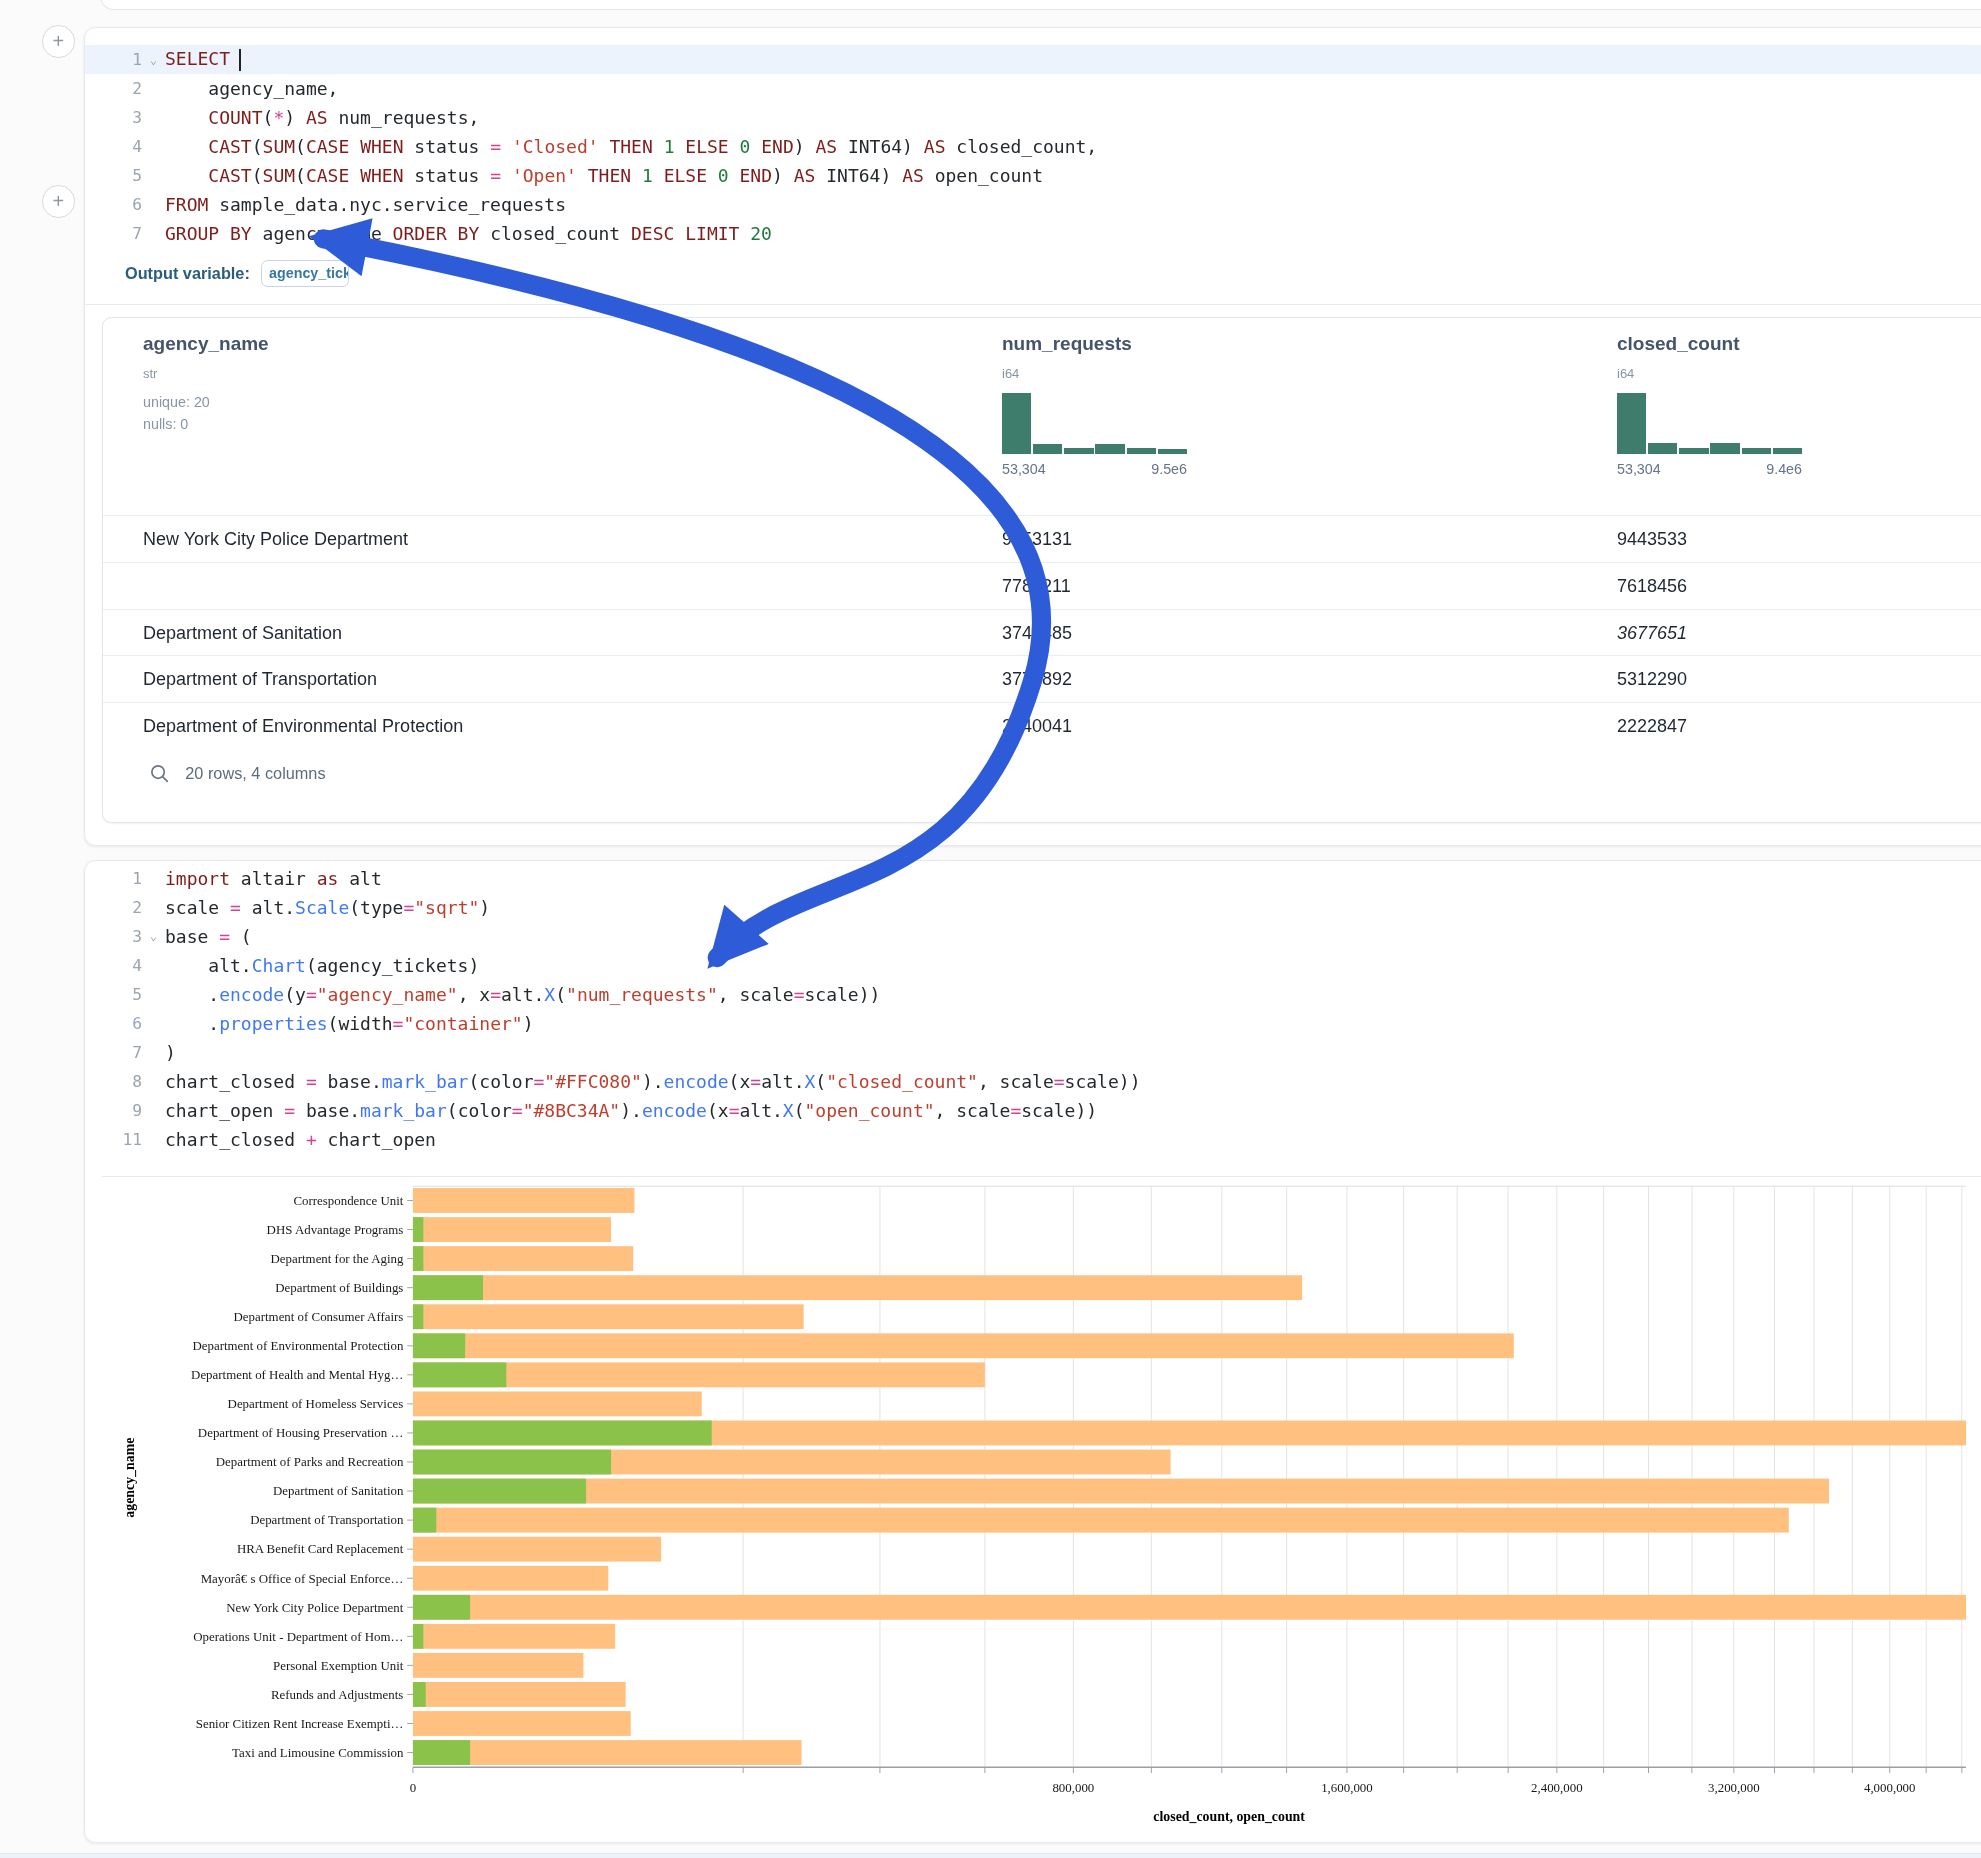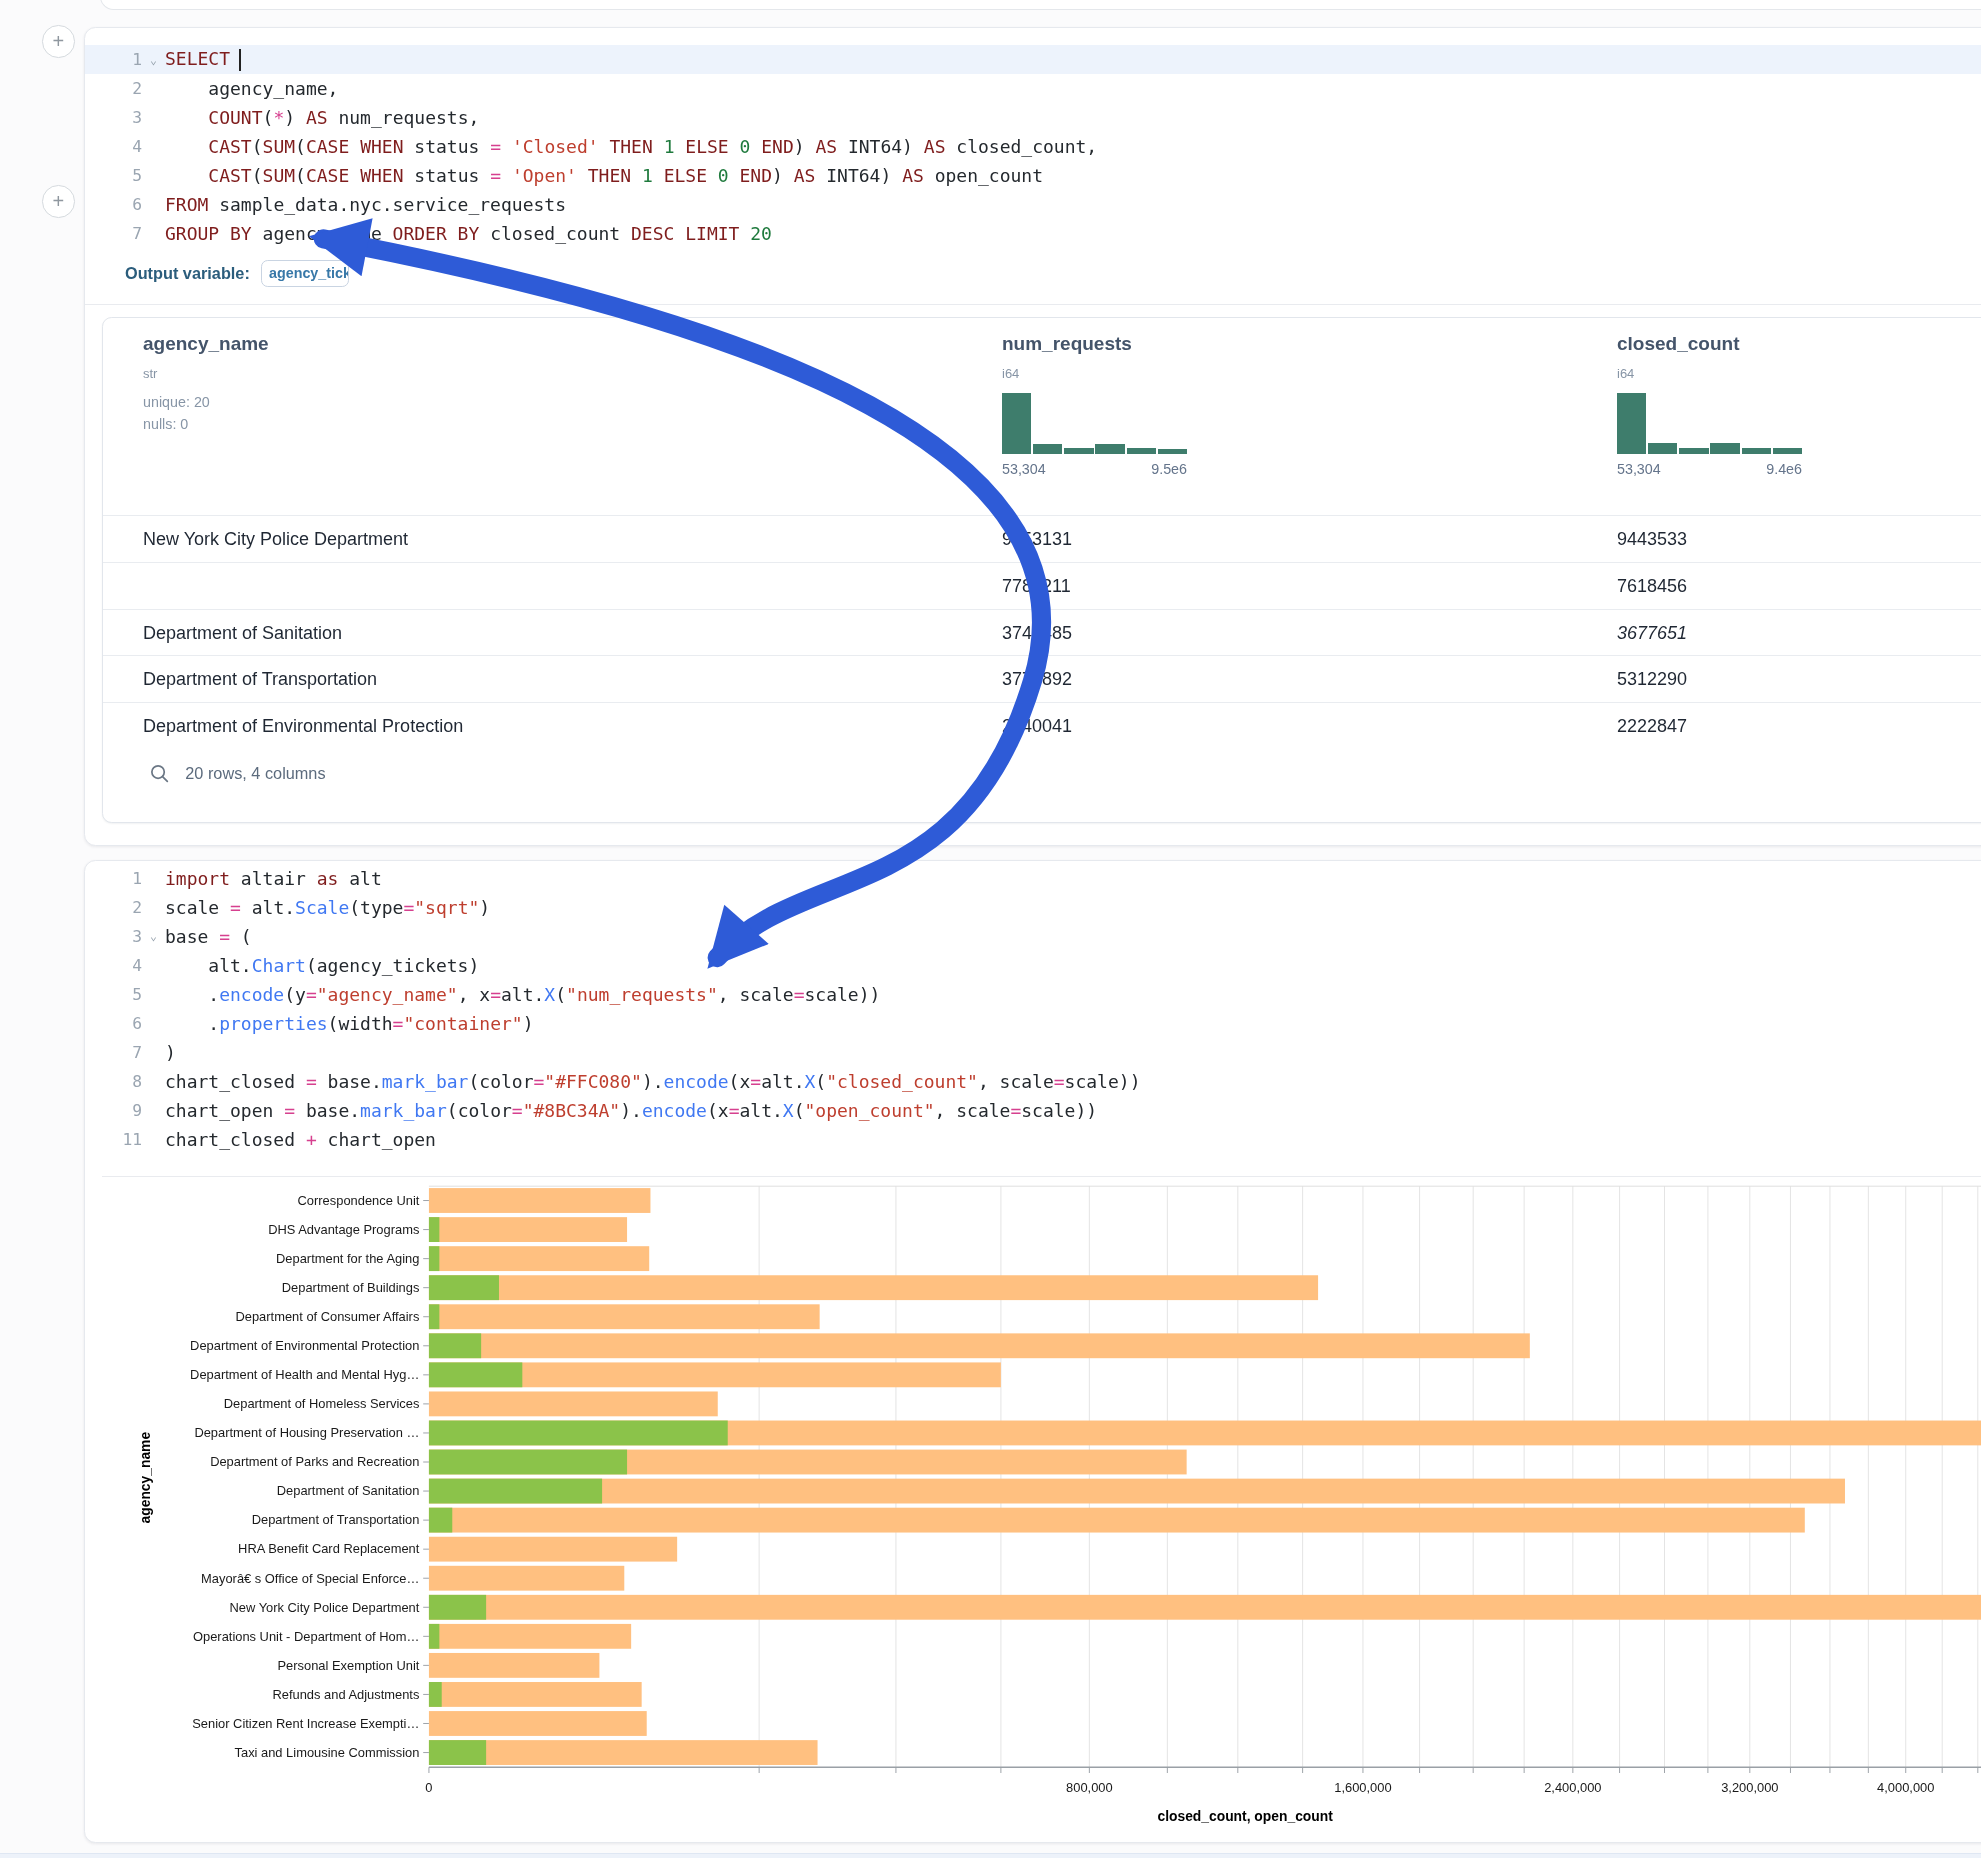--- a/index.html
+++ b/index.html
@@ -56,21 +56,21 @@
   .hist-lbl { position:absolute; top:143px; width:185px; display:flex;
               justify-content:space-between; font-size:14.3px; color:#64748b; }
   .t-row { position:absolute; left:0; right:0; height:47px; border-top:1px solid #e9ecf0;
            font-size:18px; color:#1f2733; line-height:46px; cursor:default; }
   .t-cell { position:absolute; top:0; white-space:nowrap; }
   #table-footer { position:absolute; left:0; right:0; top:431px; height:48px;
                   display:flex; align-items:center; }
   #table-footer .txt { font-size:16.3px; color:#5c6b7d; margin-left:15.3px; }
 
   
-  #chart-wrap { position:absolute; left:40px; top:323px; width:1857px; height:660px; }
+  #chart-wrap { position:absolute; left:24px; top:323px; width:1857px; height:660px;font-family:Liberation Serif, serif; }
 
   
   #arrow-overlay { position:absolute; left:0; top:0; width:1982px; height:1858px;
                    pointer-events:none; }
 
   #bottom-strip { position:absolute; left:0; top:1853px; width:1982px; height:9.6px;
                   background:#edf2fa; border-top:1px solid #dfe7f3; }
 </style>
 </head>
 <body>

